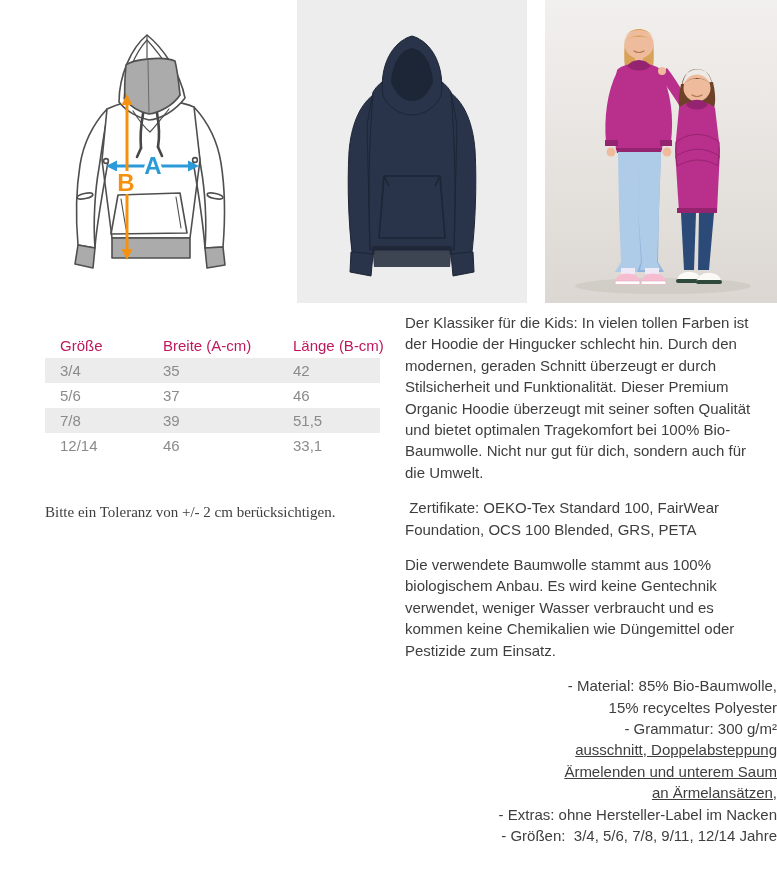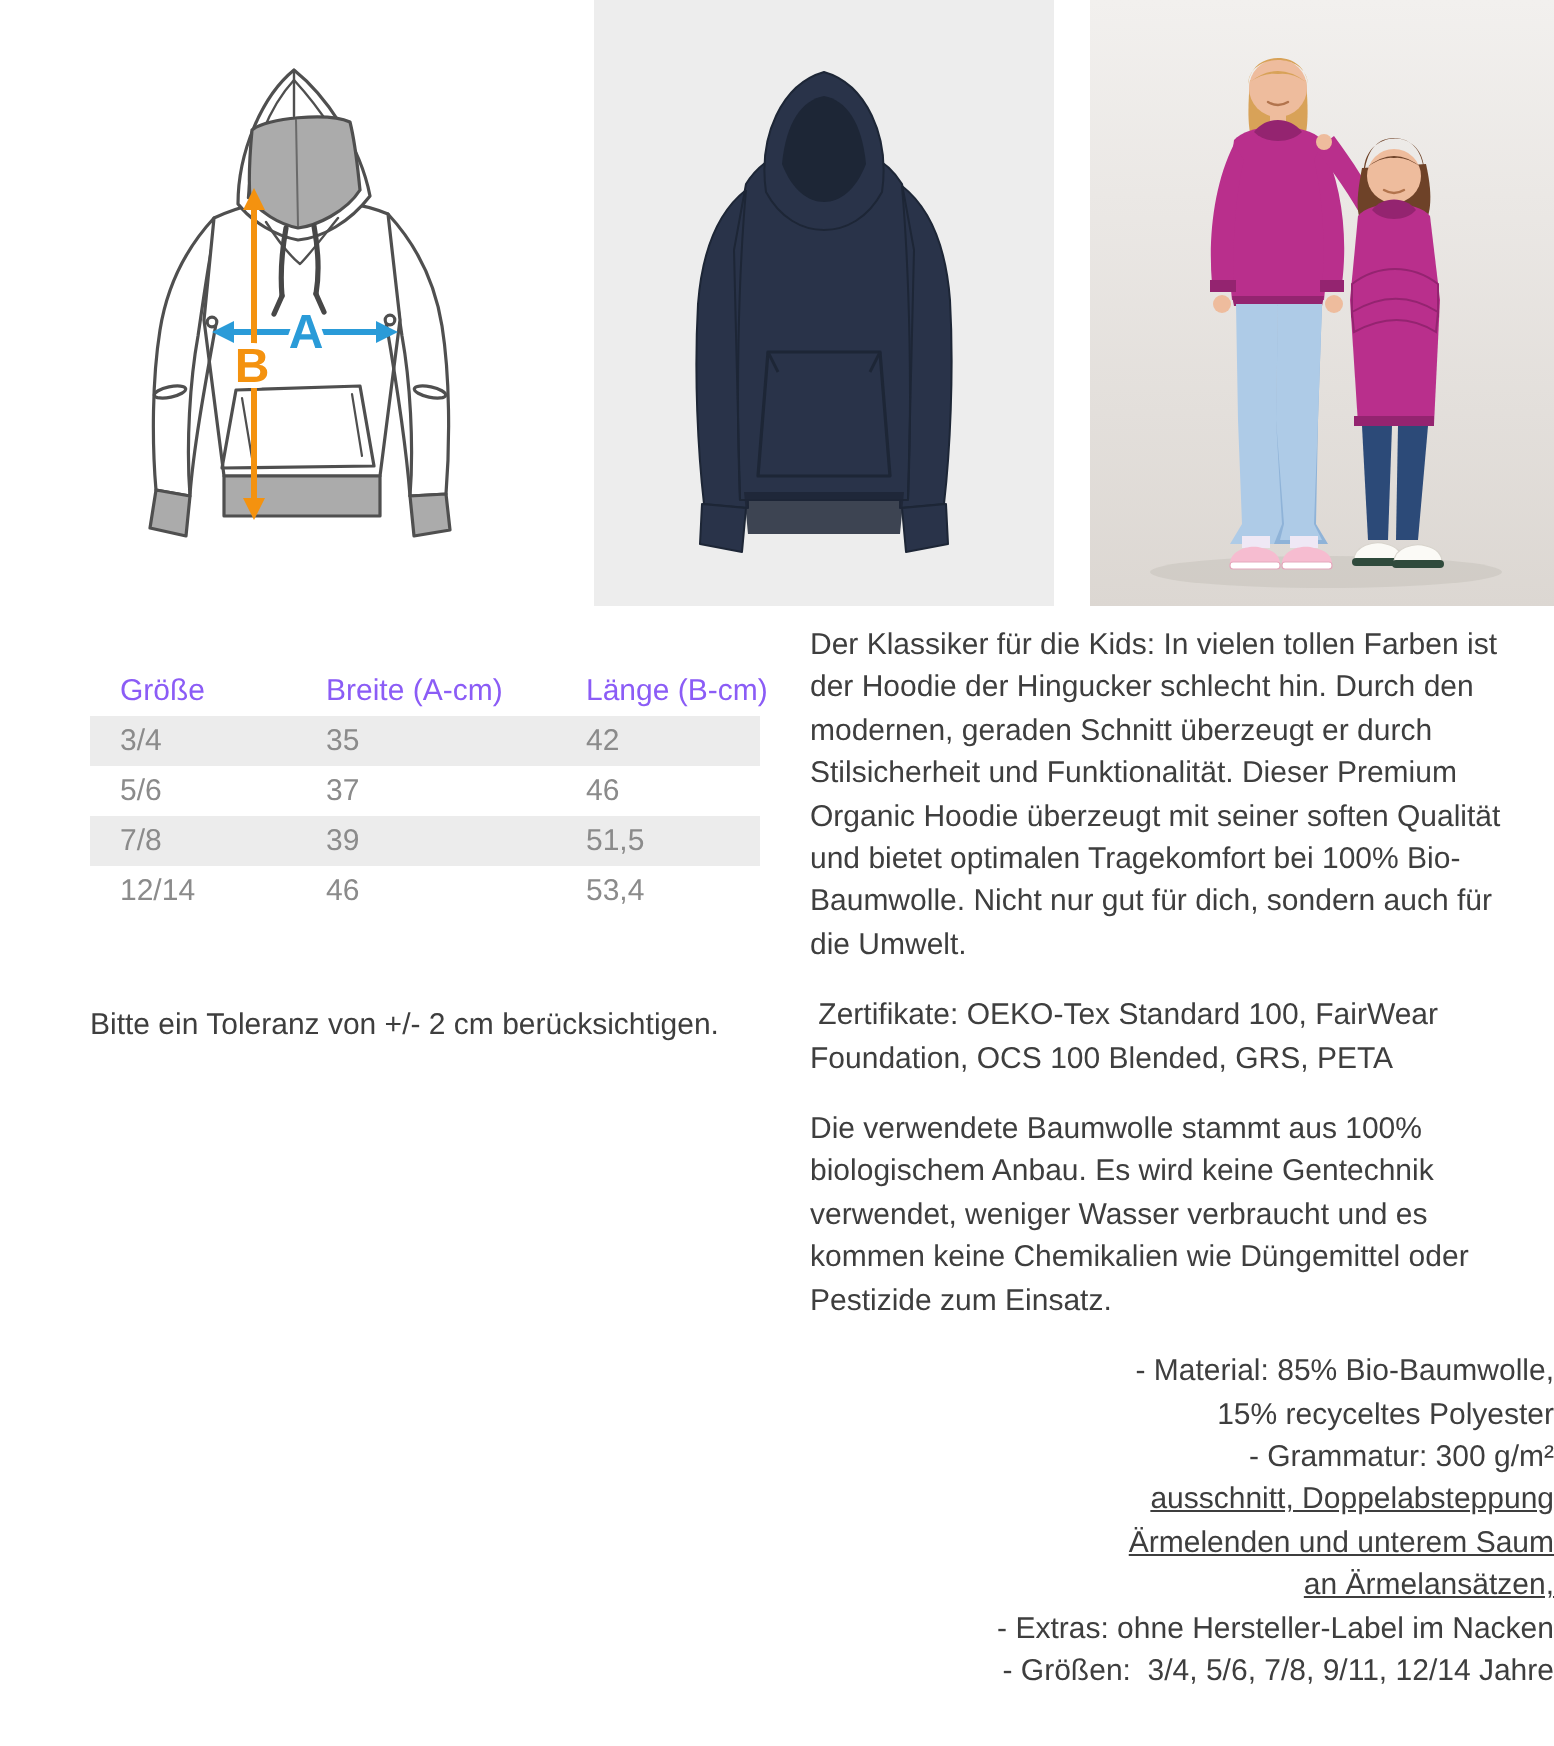--- a/index.html
+++ b/index.html
@@ -17,25 +17,25 @@
   
   .size-table {
     position:absolute; left:45px; top:333px; width:335px;
     border-collapse:collapse; table-layout:fixed;
     font-size:15px; color:var(--table-text,#8b8b8b);
   }
   .size-table col.c1{width:103px;} .size-table col.c2{width:130px;} .size-table col.c3{width:102px;}
   .size-table th, .size-table td {
     height:25px; padding:0 0 0 15px; text-align:left; font-weight:400; white-space:nowrap;
   }
-  .size-table thead th { color:#8b5cf6; background:#ffffff; }
+  .size-table thead th { color:#be185d; background:#ffffff; }
   .size-table tbody tr:nth-child(odd) td { background:var(--table-stripe,#ececec); }
 
   .tolerance-note {
-    position:absolute; left:45px; top:504px; font-size:15px; color:var(--body-text,#3e3e3e);
+    position:absolute; left:45px; top:504px; font-size:15px; color:var(--body-text,#3e3e3e);font-family:Liberation Serif, serif;
   }
 
   
   .description {
     position:absolute; left:405px; top:312px; width:372px;
     font-size:15px; line-height:21.4px; color:var(--body-text,#3e3e3e);
   }
   .description p { margin:0 12px 14px 0; white-space:pre-wrap; hyphens:manual; }
   .spec-list { margin-top:0;text-align:right; }
   .spec-line { white-space:pre-wrap; }
@@ -231,21 +231,21 @@
           <td>46</td>
         </tr>
         <tr>
           <td>7/8</td>
           <td>39</td>
           <td>51,5</td>
         </tr>
         <tr>
           <td>12/14</td>
           <td>46</td>
-          <td>53,4</td>
+          <td>33,1</td>
         </tr>
       </tbody>
   </table>
 
   <div class="tolerance-note">Bitte ein Toleranz von +/- 2 cm berücksichtigen.</div>
 
   <div class="description">
     <p>Der Klassiker für die Kids: In vielen tollen Farben ist der Hoodie der Hingucker schlecht hin. Durch den modernen, geraden Schnitt überzeugt er durch Stilsicherheit und Funktionalität. Dieser Premium Organic Hoodie überzeugt mit seiner soften Qualität und bietet optimalen Tragekom­fort bei 100% Bio-Baumwolle. Nicht nur gut für dich, sondern auch für die Umwelt.</p>
     <p> Zertifikate: OEKO-Tex Standard 100, FairWear Foundation, OCS 100 Blended, GRS, PETA</p>
     <p>Die verwendete Baumwolle stammt aus 100% biologischem Anbau. Es wird keine Gentechnik verwendet, weniger Wasser verbraucht und es kommen keine Chemikalien wie Düngemittel oder Pestizide zum Einsatz.</p>

